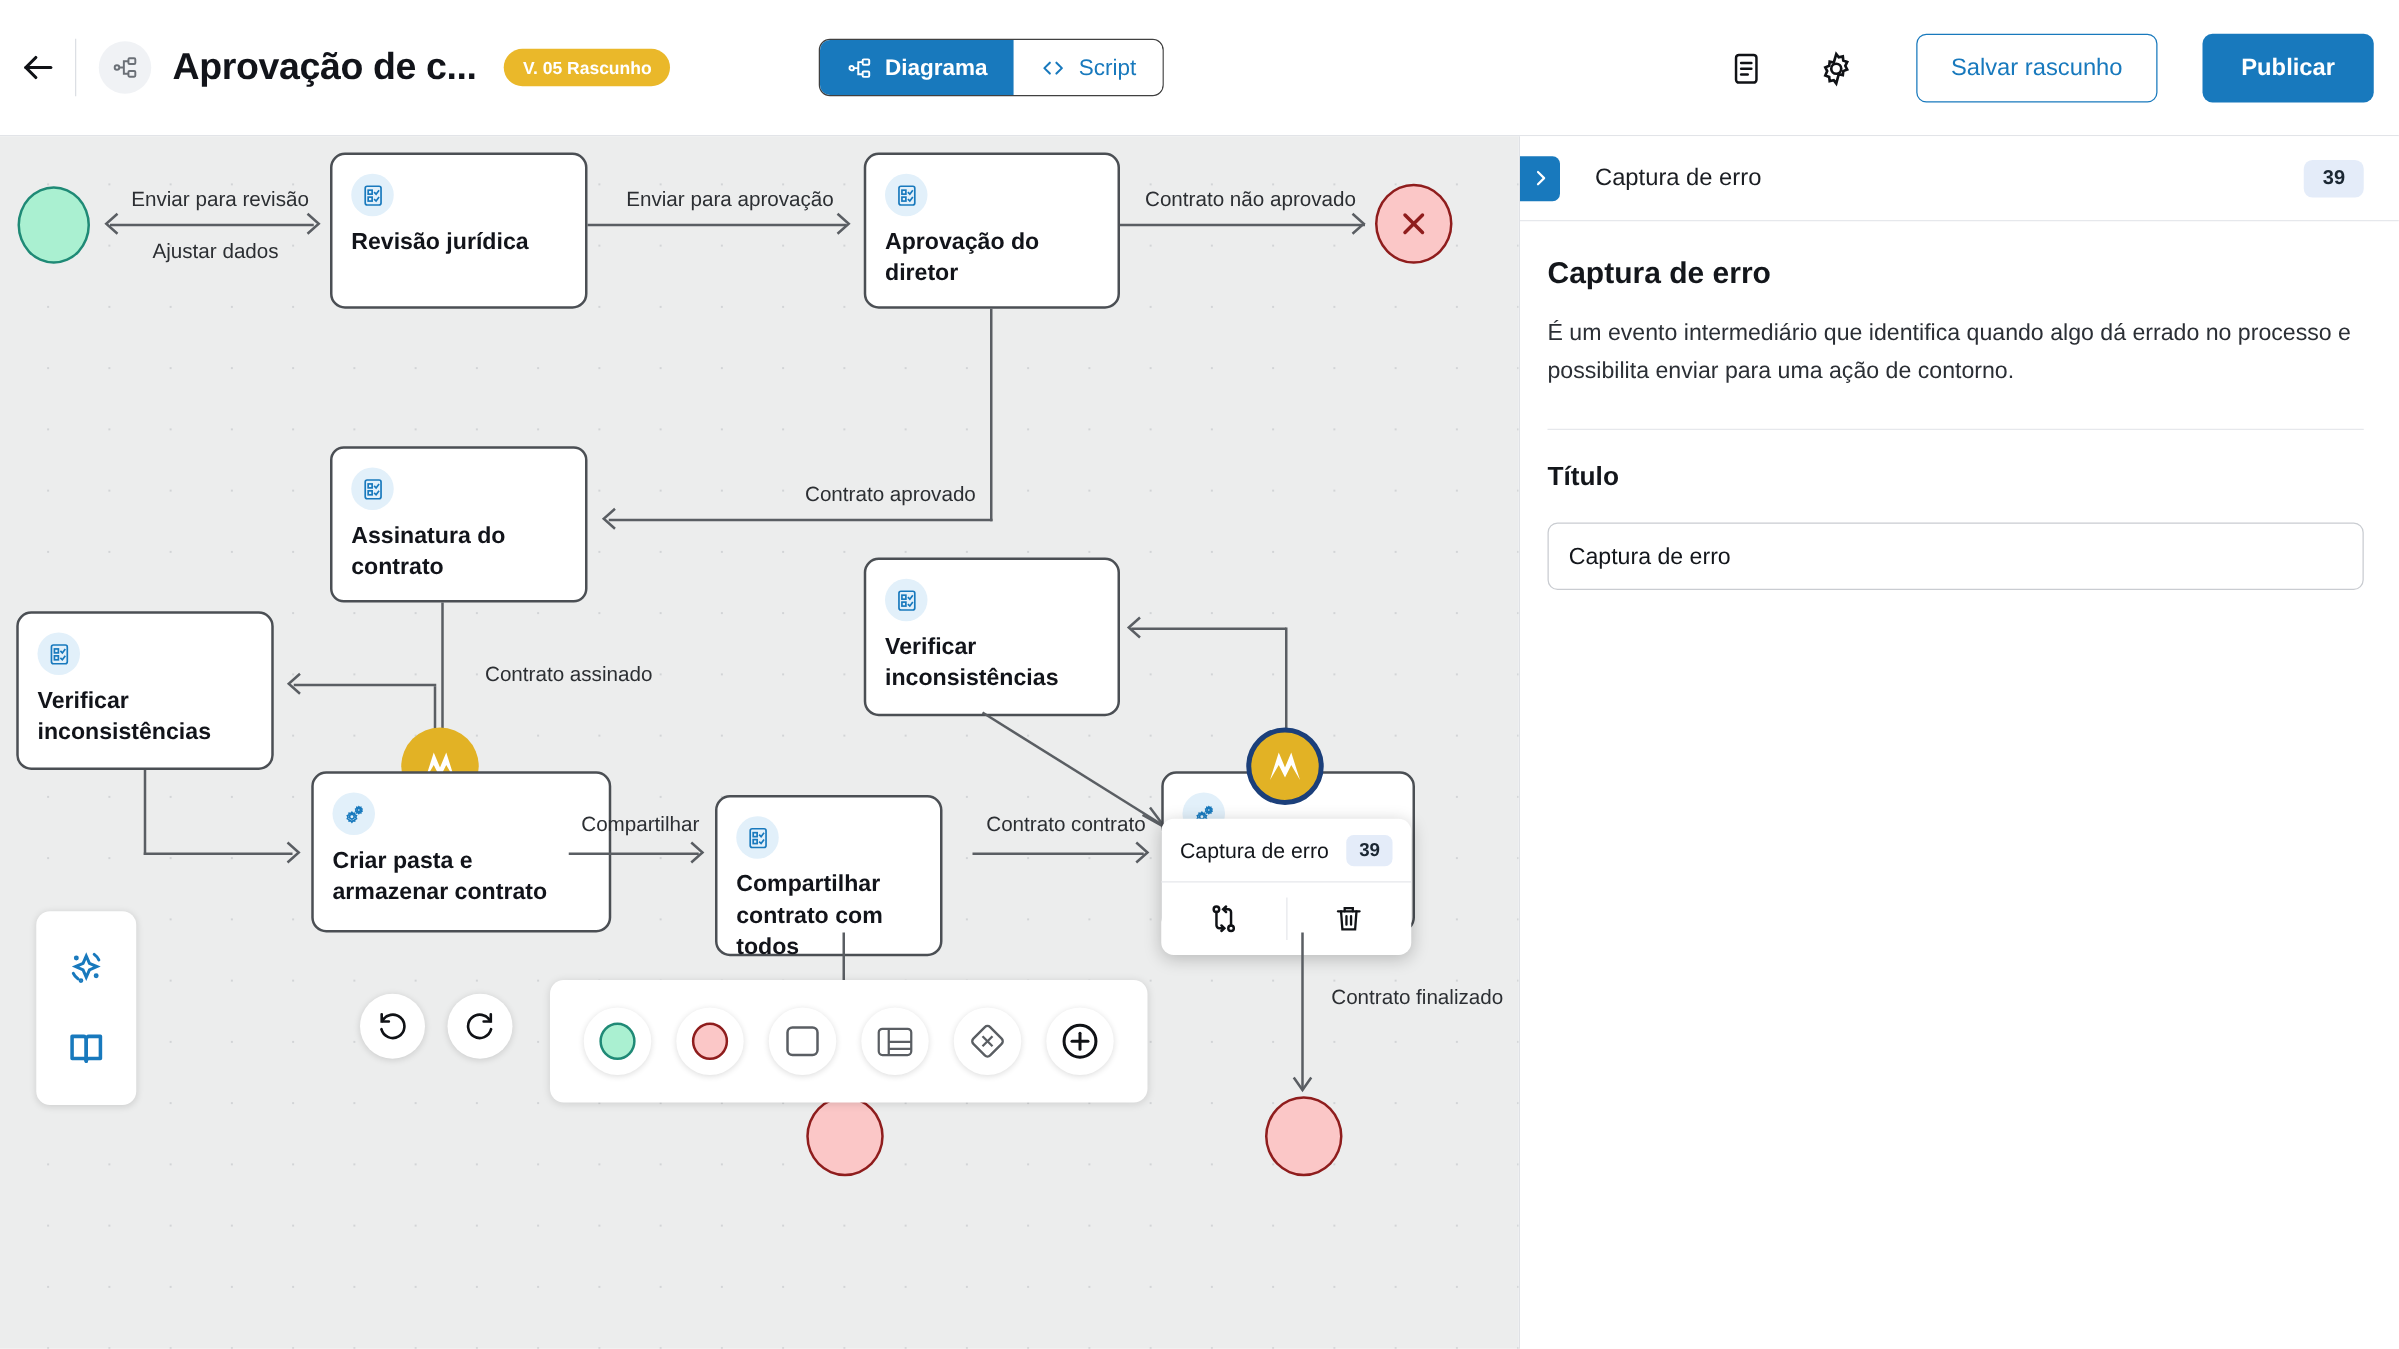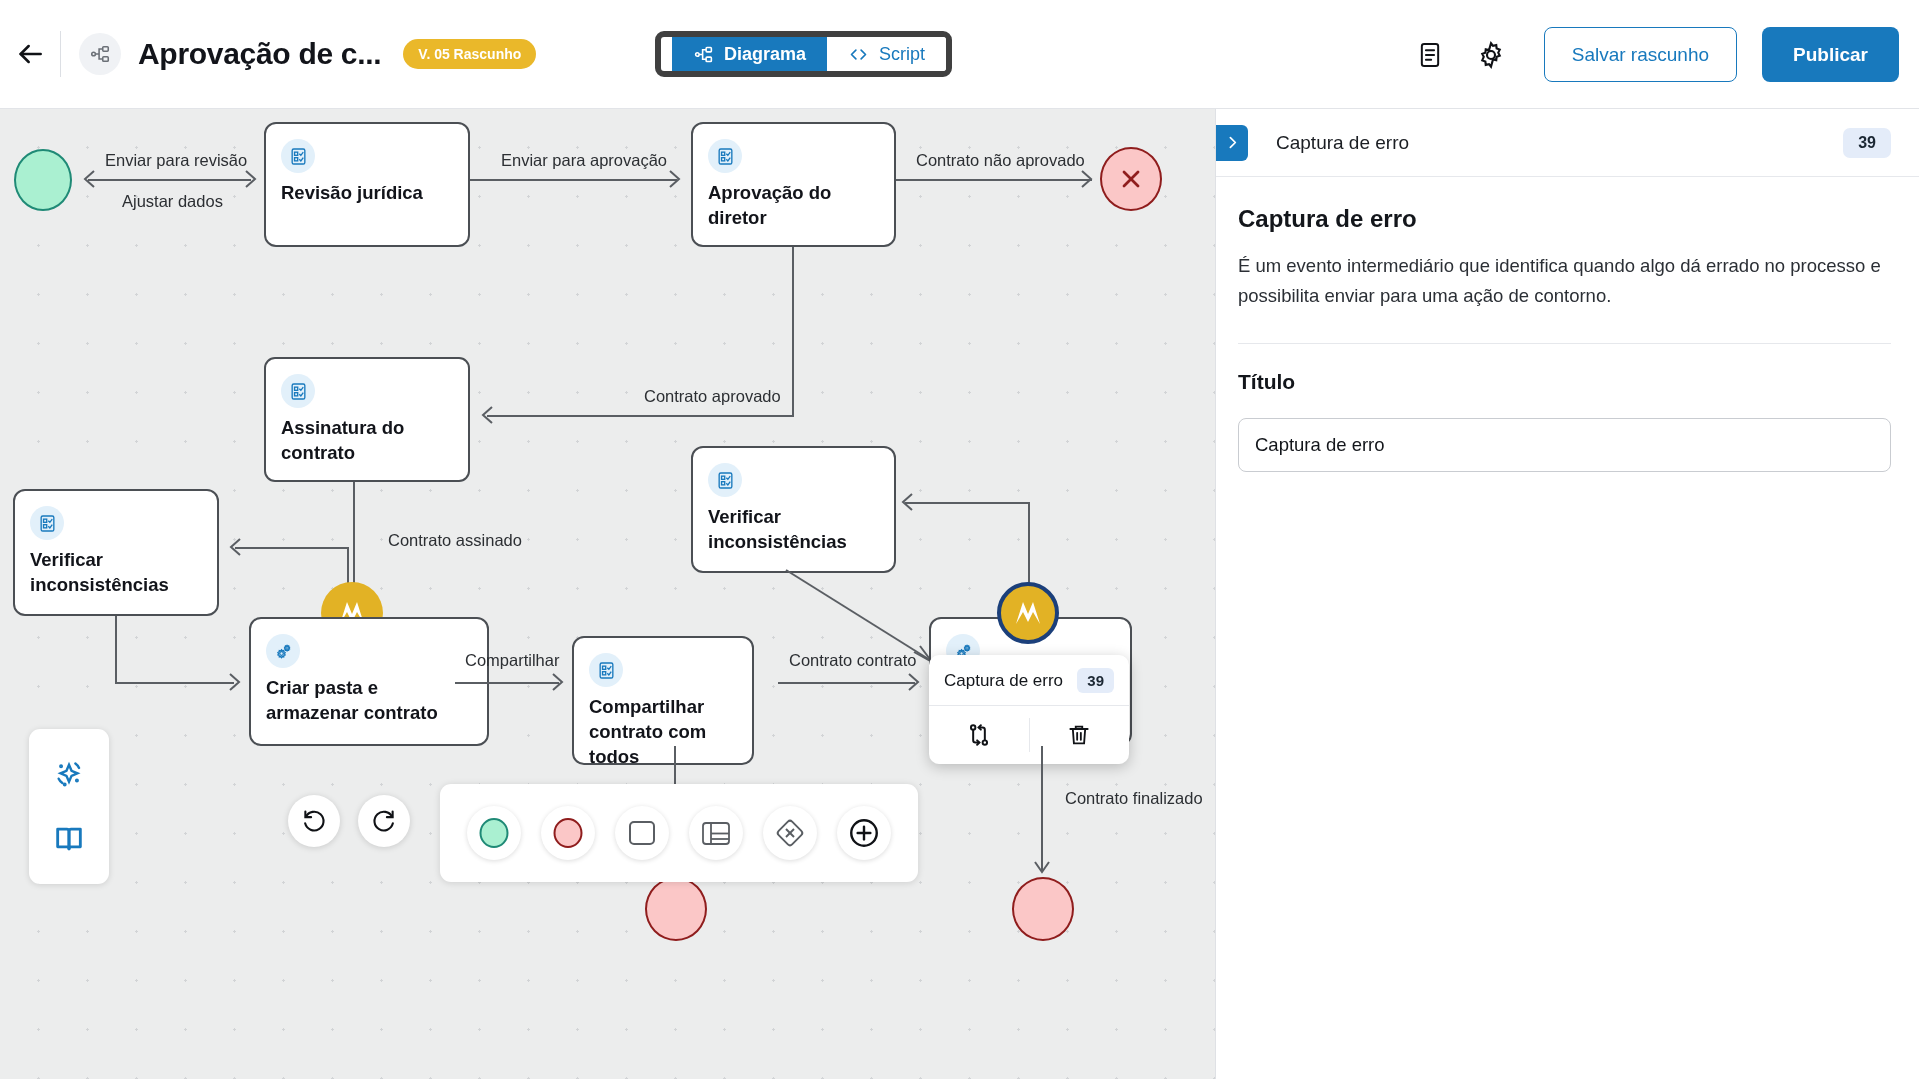--- a/index.html
+++ b/index.html
@@ -15,29 +15,29 @@
     cursor:pointer; }
   .hdr-divider{ width:1px; height:46px; background:#dcdfe4; }
   .hdr-avatar{ width:42px; height:42px; border-radius:50%; background:#f0f2f5;
     margin-left:18px; display:flex; align-items:center; justify-content:center; }
   .hdr-title{ font-size:30px; font-weight:700; color:#12141a; margin-left:17px;
     letter-spacing:-.3px; white-space:nowrap; }
   .badge-draft{ margin-left:22px; background:#eab82a; color:#fff; font-size:14px;
     font-weight:700; border-radius:20px; padding:7px 15px; white-space:nowrap; }
 
   .seg{ position:absolute; left:655px; top:31px; display:flex;
-    border:6px solid #404040; border-radius:9px; overflow:hidden;
-    background:#fff; height:46px;padding-left:11px; }
+    border:1px solid #404040; border-radius:9px; overflow:hidden;
+    background:#fff; height:46px; }
   .seg-btn{ display:flex; align-items:center; gap:10px; padding:0 21px;
     font-size:18px; cursor:pointer; }
   .seg-btn.active{ background:#1879bd; color:#fff; font-weight:600; }
   .seg-btn.inactive{ color:#1879bd; background:#fff; }
 
   .hdr-right{ position:absolute; right:20px; top:0; height:109px;
-    display:flex; align-items:center; gap:5px; }
+    display:flex; align-items:center; gap:16px; }
   .icon-btn{ width:56px; height:56px; display:flex; align-items:center;
     justify-content:center; cursor:pointer; }
   .btn-outline{ margin-left:20px; height:55px; padding:0 27px; border:1.5px solid #1879bd;
     color:#1879bd; background:#fff; border-radius:8px; font-size:19px;
     display:flex; align-items:center; cursor:pointer; }
   .btn-primary{ margin-left:20px; height:55px; padding:0 31px; background:#1879bd;
     color:#fff; border:none; border-radius:8px; font-size:19px; font-weight:600;
     display:flex; align-items:center; cursor:pointer; }
 
   

